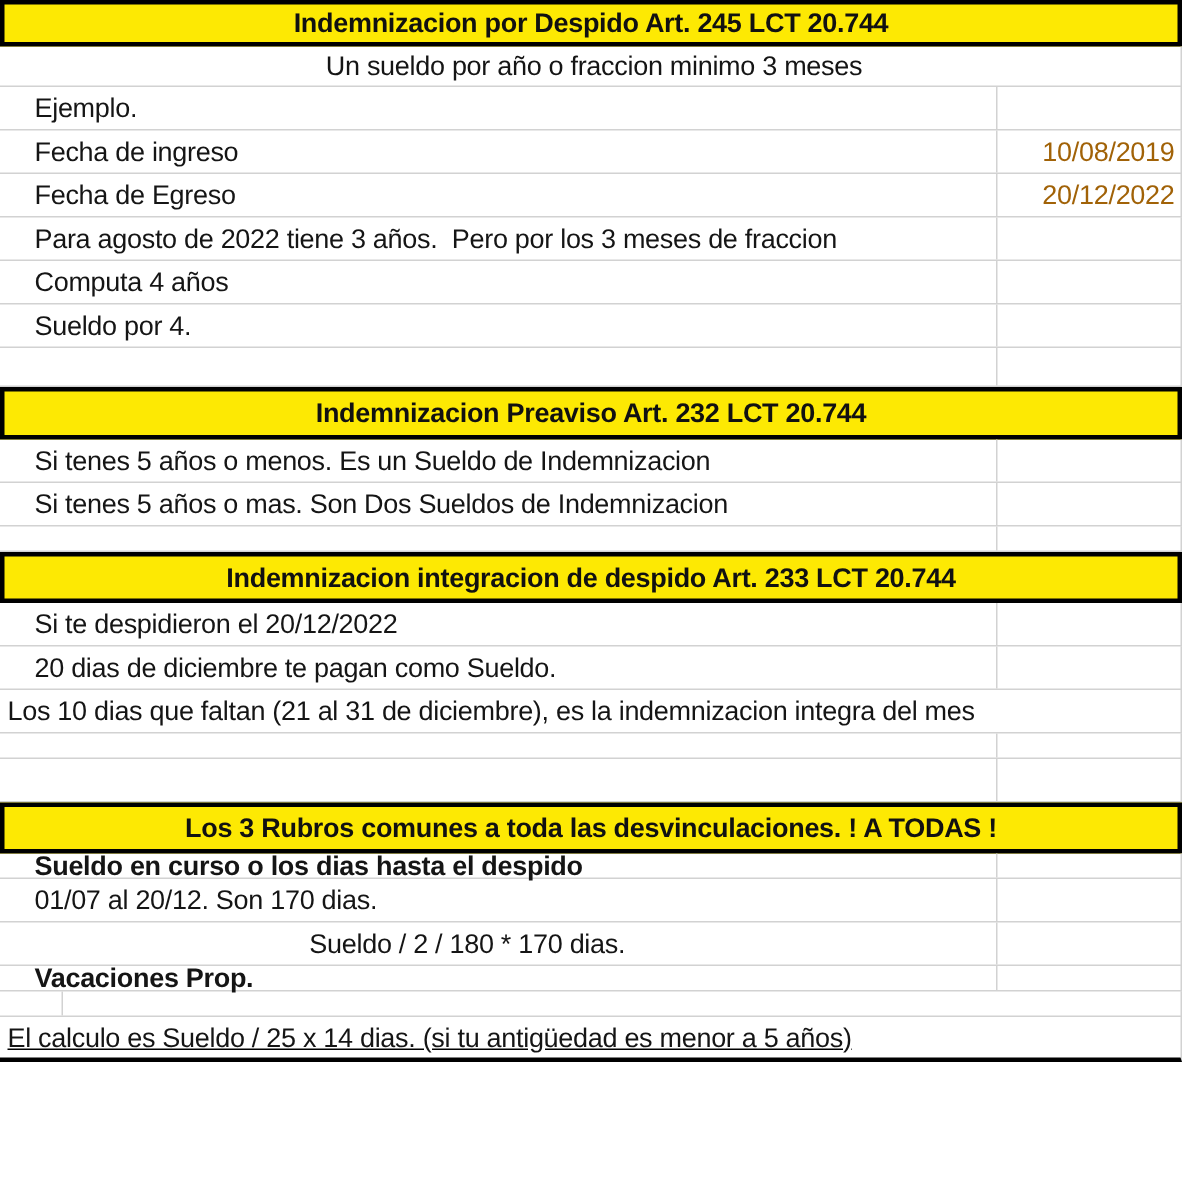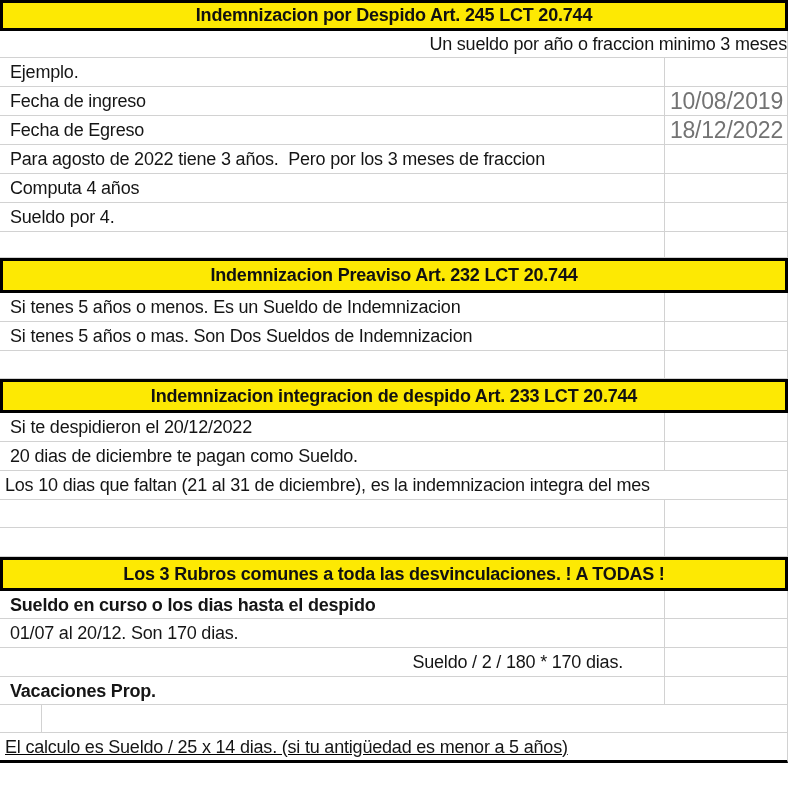--- a/index.html
+++ b/index.html
@@ -37,49 +37,49 @@
     font-size: 18px;
     color: #111111;
     letter-spacing: -0.2px;
     white-space: pre;
     flex: 0 0 auto;
   }
   .cell-main {
     flex: 1 1 auto;
     font-size: 18px;
     color: #151515;
-    padding-left: 10px;
+    padding-left: 23px;
     white-space: pre;
     overflow: visible;
     box-sizing: border-box;
     letter-spacing: -0.2px;
     line-height: 1;
   }
   .cell-side {
     flex: 0 0 123px;
     width: 123px;
     align-self: stretch;
     border-left: 1px solid #d2d2d2;
-    font-size: 23px;
-    color: #737373;
+    font-size: 18px;
+    color: #a16207;
     text-align: right;
     padding-right: 4px;
     box-sizing: border-box;
     display: flex;
     align-items: center;
     justify-content: flex-end;
     white-space: pre;
     letter-spacing: -0.2px;
     line-height: 1;
     margin-left: 41px;
   }
   .merged .cell-main { padding-left: 5px; }
-  .center-text { text-align: right; padding-left: 0; }
+  .center-text { text-align: center; padding-left: 0; }
   .bold { font-weight: bold; }
-  .h26 { height: 26px; } .h27 { height: 27px; } .h28 { height: 28px; }
+  .h26 { height: 26px; } .h27 { height: 27px; } .h28 { height: 17px; }
   .h29 { height: 29px; } .h30 { height: 30px; text-decoration: underline; } .h31 { height: 31px; }
   .h33 { height: 35px; } .h34 { height: 34px; }
   .bottom-edge { border-bottom: 3px solid #000000; }
 </style>
 </head>
 <body>
 
 <div class="sheet">
 
   <div class="header-row h31">Indemnizacion por Despido Art. 245 LCT 20.744</div>
@@ -93,21 +93,21 @@
     <div class="cell-side"></div>
   </div>
 
   <div class="row h29">
     <div class="cell-main">Fecha de ingreso</div>
     <div class="cell-side">10/08/2019</div>
   </div>
 
   <div class="row h29">
     <div class="cell-main">Fecha de Egreso</div>
-    <div class="cell-side">18/12/2022</div>
+    <div class="cell-side">20/12/2022</div>
   </div>
 
   <div class="row h29">
     <div class="cell-main">Para agosto de 2022 tiene 3 años.  Pero por los 3 meses de fraccion</div>
     <div class="cell-side"></div>
   </div>
 
   <div class="row h29">
     <div class="cell-main">Computa 4 años</div>
     <div class="cell-side"></div>

